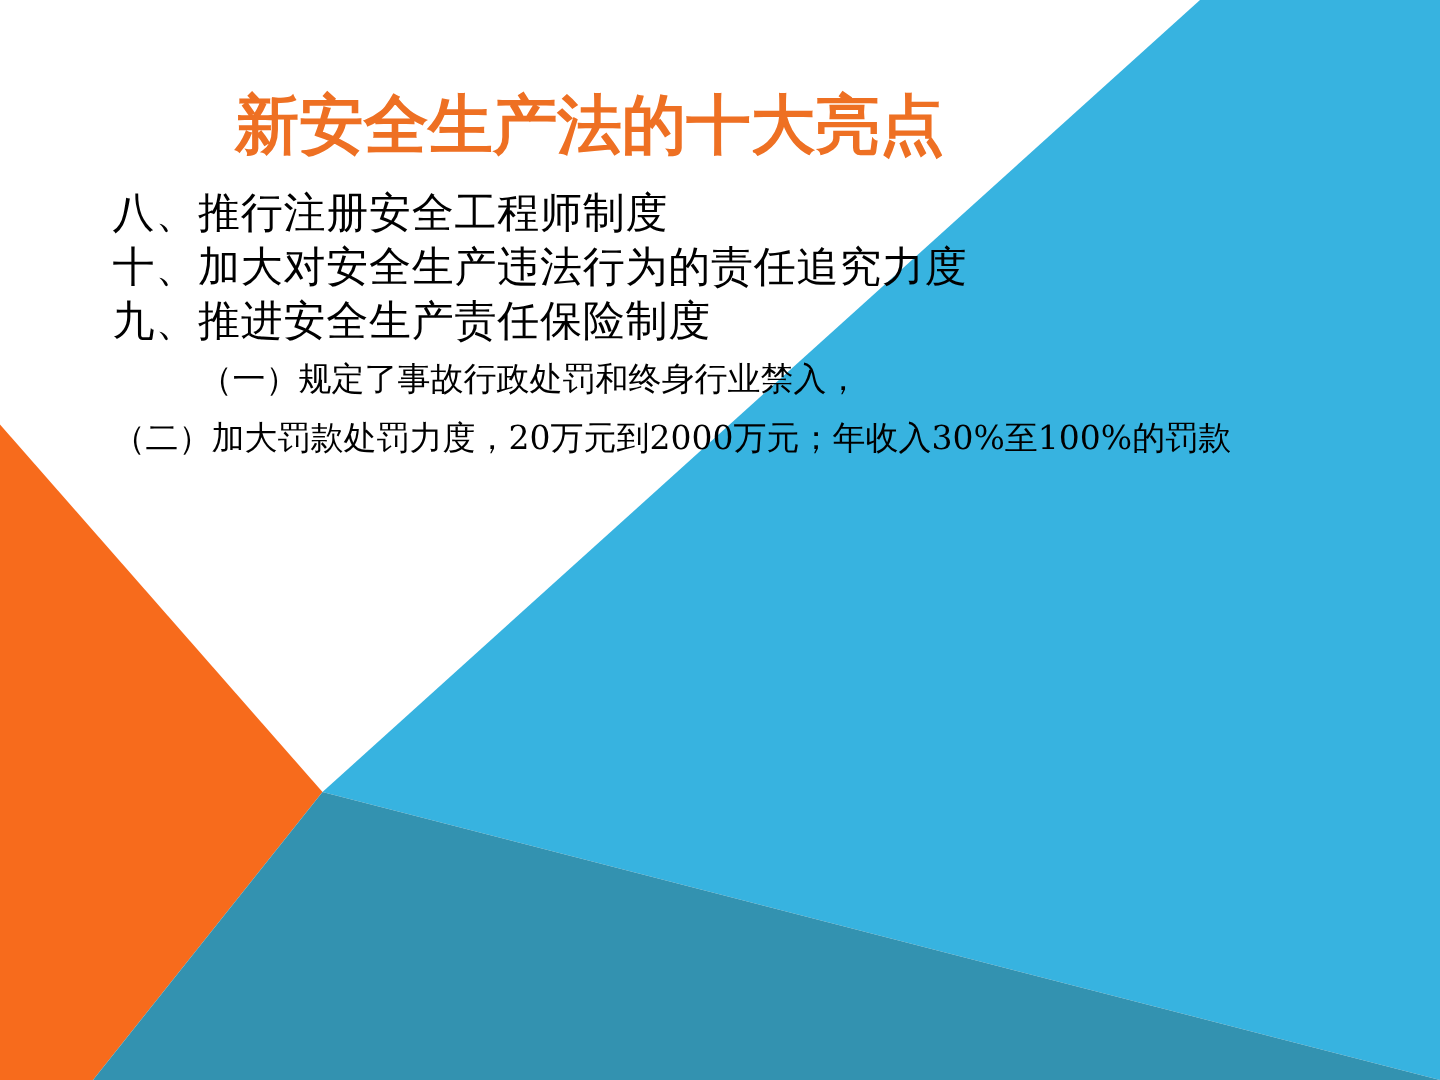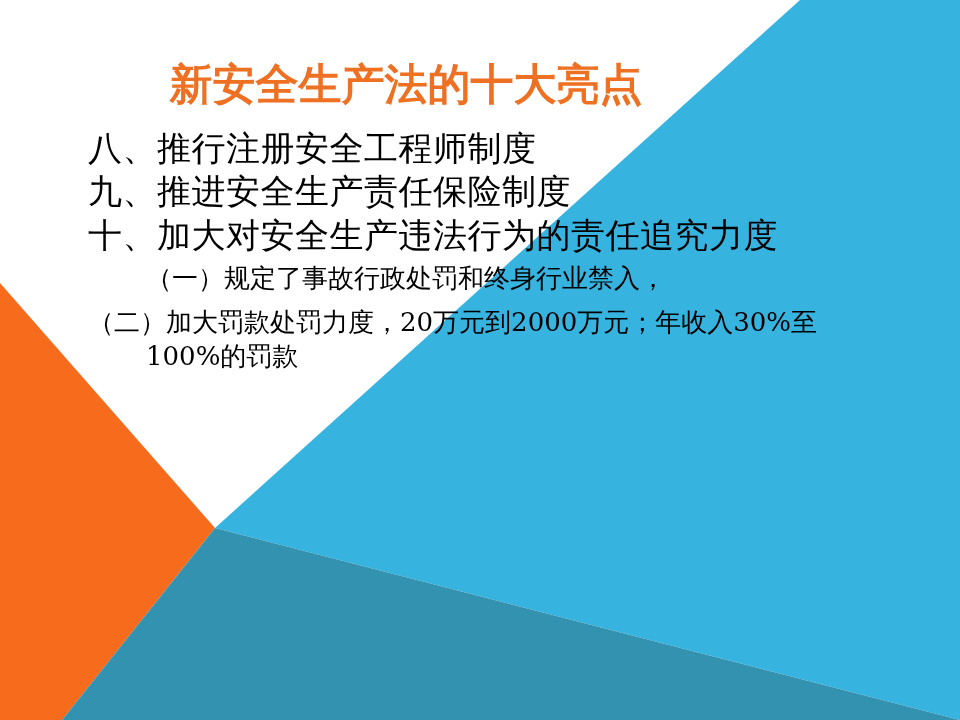--- a/index.html
+++ b/index.html
@@ -19,21 +19,21 @@
   #bg-svg {
     position: absolute;
     left: 0;
     top: 0;
     width: 960px;
     height: 720px;
     display: block;
   }
   #content {
     position: absolute;
-    left: 16px;
+    left: 3px;
     top: 0;
     width: 808px;
     height: 720px;
   }
 
   .slide-title {
     position: absolute;
     left: 0;
     top: 62px;
     width: 780px;
@@ -48,40 +48,40 @@
   }
 
   .body-block {
     position: absolute;
     left: 72px;
     top: 128px;
     width: 800px;
   }
 
   .main-item {
-    font-family: Liberation Sans, sans-serif;
-    font-size: 34px;
+    font-family: Liberation Mono, monospace;
+    font-size: 28px;
     line-height: 1.22;
     color: #000000;
     margin: 0 0 2px 0;
     letter-spacing: 0.5px;
   }
   .main-item.wrap {
     text-indent: 0;
     padding-left: 38px;
     margin-left: -38px;
   }
 
   .sub-list {
     margin: 6px 0 0 0;
     padding: 0;
   }
   .sub-item {
     font-family: "DejaVu Serif", "Liberation Serif", serif;
-    font-size: 26px;
+    font-size: 22px;
     line-height: 1.30;
     color: #000000;
     margin: 0 0 10px 0;
     padding-left: 58px;
     text-indent: 0;
   }
   .sub-item.hang {
     text-indent: -58px;
     padding-left: 58px;
   }
@@ -102,23 +102,23 @@
   </svg>
 
   <div id="content">
 
     <div class="slide-title">新安全生产法的十大亮点</div>
 
     <div class="body-block">
 
       <p class="main-item">八、推行注册安全工程师制度</p>
 
+      <p class="main-item wrap">十、加大对安全生产违法行为的责任追究力度</p>
+
       <p class="main-item">九、推进安全生产责任保险制度</p>
-
-      <p class="main-item wrap">十、加大对安全生产违法行为的责任追究力度</p>
 
       <div class="sub-list">
         <p class="sub-item">（一）规定了事故行政处罚和终身行业禁入，</p>
         <p class="sub-item sub-item-2 hang">（二）加大罚款处罚力度，20万元到2000万元；年收入30%至100%的罚款</p>
       </div>
 
     </div>
   </div>
 </div>
 

